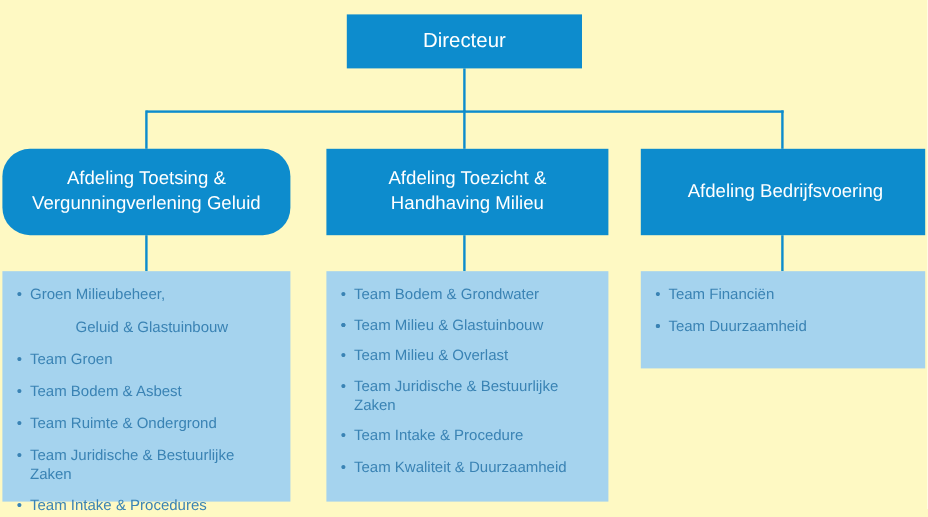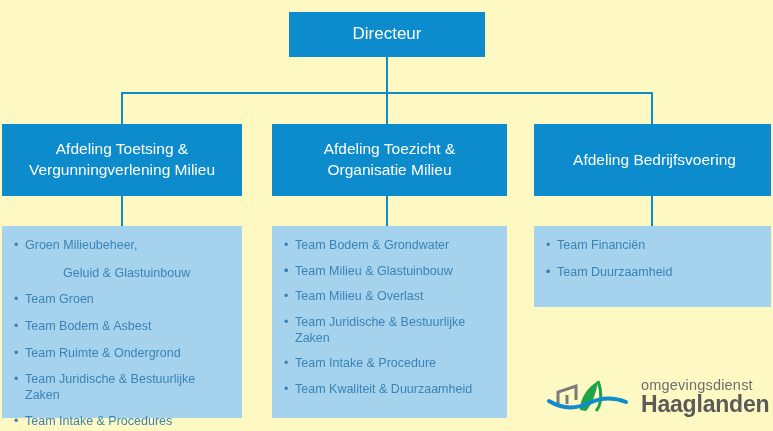--- a/index.html
+++ b/index.html
@@ -49,21 +49,21 @@
     width: 196px; height: 45px;
     font-size: 17px;
   }
   .node-dept {
     top: 124px;
     height: 72px;
     font-size: 15.5px;
     padding: 0 8px;
     box-sizing: border-box;
   }
-  .dept-1 { left: 2px;   width: 240px; }
+  .dept-1 { left: 2px;   width: 240px; border-radius: 23px; }
   .dept-2 { left: 272px; width: 235px; }
   .dept-3 { left: 534px; width: 237px; padding-left: 12px; }
 
   .node-dept .label-line { display: block; }
 
   
   .panel {
     position: absolute;
     background: #A5D3EE;
     box-sizing: border-box;
@@ -145,28 +145,28 @@
   <div class="line v-link-2"></div>
   <div class="line v-link-3"></div>
 
   <div class="node node-root">
     <span>Directeur</span>
   </div>
 
   <div class="node node-dept dept-1">
     <span>
       <span class="label-line">Afdeling Toetsing &amp;</span>
-      <span class="label-line">Vergunningverlening Milieu</span>
+      <span class="label-line">Vergunningverlening Geluid</span>
     </span>
   </div>
 
   <div class="node node-dept dept-2">
     <span>
       <span class="label-line">Afdeling Toezicht &amp;</span>
-      <span class="label-line">Organisatie Milieu</span>
+      <span class="label-line">Handhaving Milieu</span>
     </span>
   </div>
 
   <div class="node node-dept dept-3">
     <span>
       <span class="label-line">Afdeling Bedrijfsvoering</span>
     </span>
   </div>
 
   <div class="panel panel-1">
@@ -235,30 +235,14 @@
     </div>
     <div class="team-item">
       <span class="bullet">•</span>
     </div>
     <div class="team-item">
       <span class="bullet">•</span>
       <span>Team Duurzaamheid</span>
     </div>
   </div>
 
-  <div class="logo">
-    <svg class="logo-mark" viewBox="0 0 86 46">
-
-      <path d="M12 30 L12 18 L30 12 L30 26" fill="none" stroke="#7A7A7A" stroke-width="3"></path>
-      <path d="M21 30 L21 21" fill="none" stroke="#7A7A7A" stroke-width="3"></path>
-
-      <path d="M34 36 C34 24, 41 14, 52 7 C50 20, 46 30, 40 37 Z" fill="#1FA34A"></path>
-      <path d="M52 7 C56 18, 56 30, 50 37" fill="none" stroke="#1FA34A" stroke-width="3"></path>
-
-      <path d="M3 27 C16 35, 30 35, 43 29 C56 23, 68 23, 80 28" fill="none" stroke="#0E8CCD" stroke-width="4" stroke-linecap="round"></path>
-    </svg>
-    <div class="logo-text">
-      <span class="l1">omgevingsdienst</span>
-      <span class="l2">Haaglanden</span>
-    </div>
-  </div>
 
 </div>
 
 </body></html>

